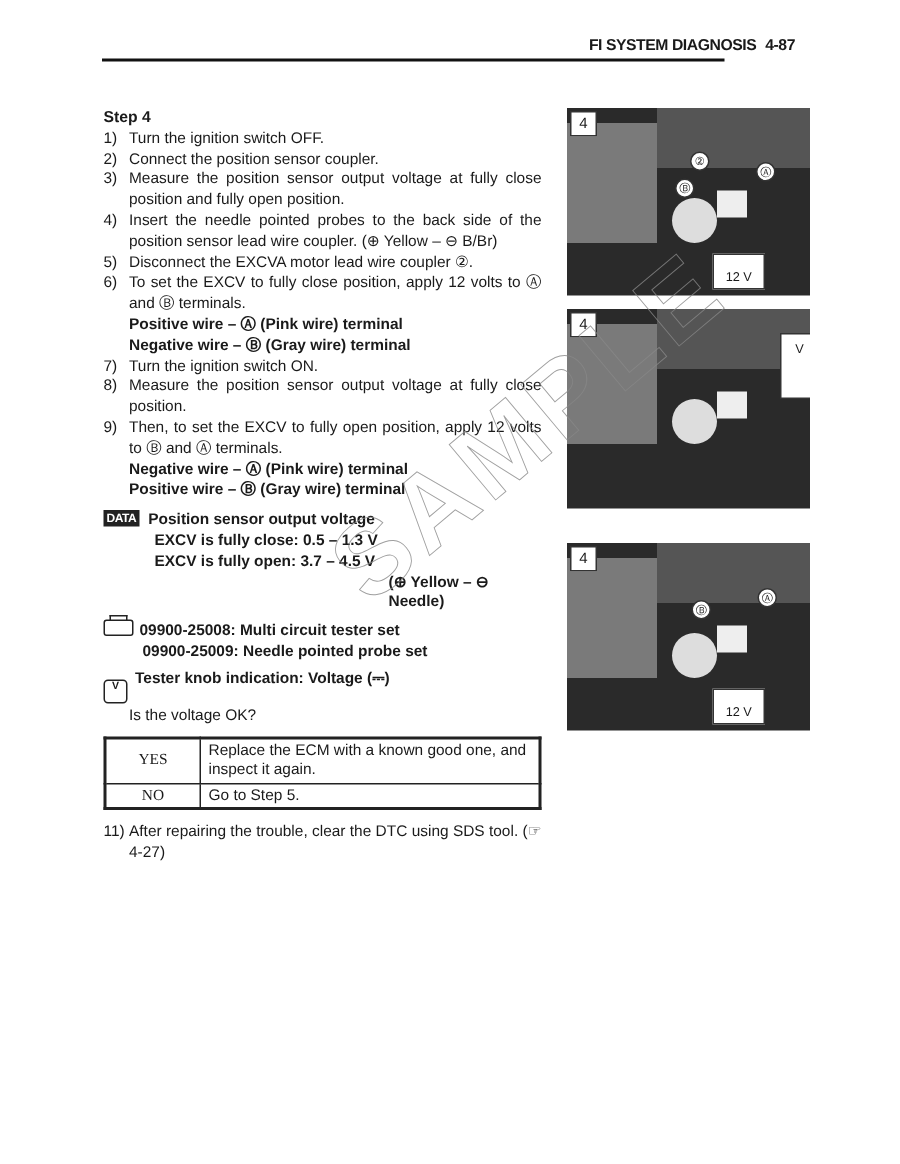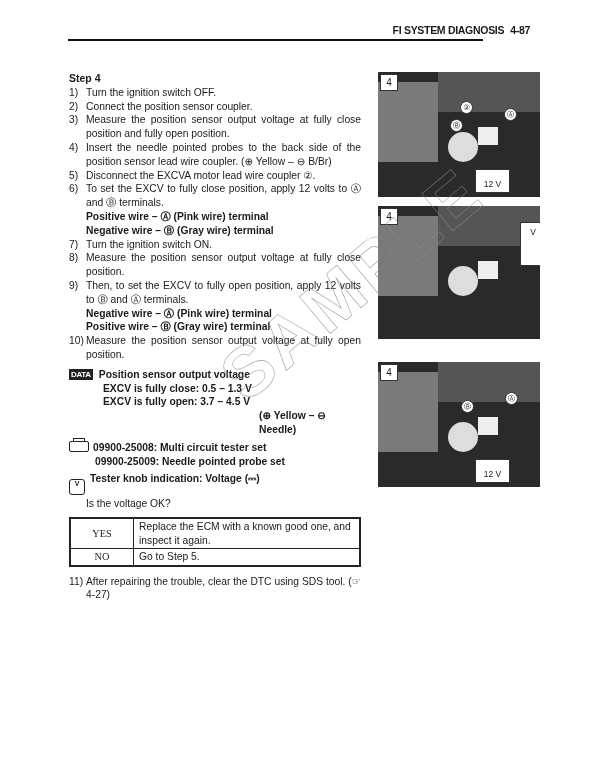--- a/index.html
+++ b/index.html
@@ -62,21 +62,20 @@
   <div class="item"><span class="num">4)</span><span>Insert the needle pointed probes to the back side of the position sensor lead wire coupler. (⊕ Yellow – ⊖ B/Br)</span></div>
   <div class="item"><span class="num">5)</span><span>Disconnect the EXCVA motor lead wire coupler ②.</span></div>
   <div class="item"><span class="num">6)</span><span>To set the EXCV to fully close position, apply 12 volts to Ⓐ and Ⓑ terminals.</span></div>
   <div class="sub">Positive wire – Ⓐ (Pink wire) terminal</div>
   <div class="sub">Negative wire – Ⓑ (Gray wire) terminal</div>
   <div class="item"><span class="num">7)</span><span>Turn the ignition switch ON.</span></div>
   <div class="item"><span class="num">8)</span><span>Measure the position sensor output voltage at fully close position.</span></div>
   <div class="item"><span class="num">9)</span><span>Then, to set the EXCV to fully open position, apply 12 volts to Ⓑ and Ⓐ terminals.</span></div>
   <div class="sub">Negative wire – Ⓐ (Pink wire) terminal</div>
   <div class="sub">Positive wire – Ⓑ (Gray wire) terminal</div>
-  <div class="item"><span class="num">10)</span><span>Measure the position sensor output voltage at fully open position.</span></div>
 
   <div class="data-block">
     <div class="bold"><span class="badge">DATA</span><span>Position sensor output voltage</span></div>
     <div class="bold ind1"><span>EXCV is fully close:</span> <span>0.5 – 1.3 V</span></div>
     <div class="bold ind1"><span>EXCV is fully open:</span> <span>3.7 – 4.5 V</span></div>
     <div class="bold ind2">(⊕ Yellow – ⊖ Needle)</div>
   </div>
 
   <div class="bold" style="margin-top:4px">
     <div><span class="tool-icon"></span><span>09900-25008: Multi circuit tester set</span></div>

